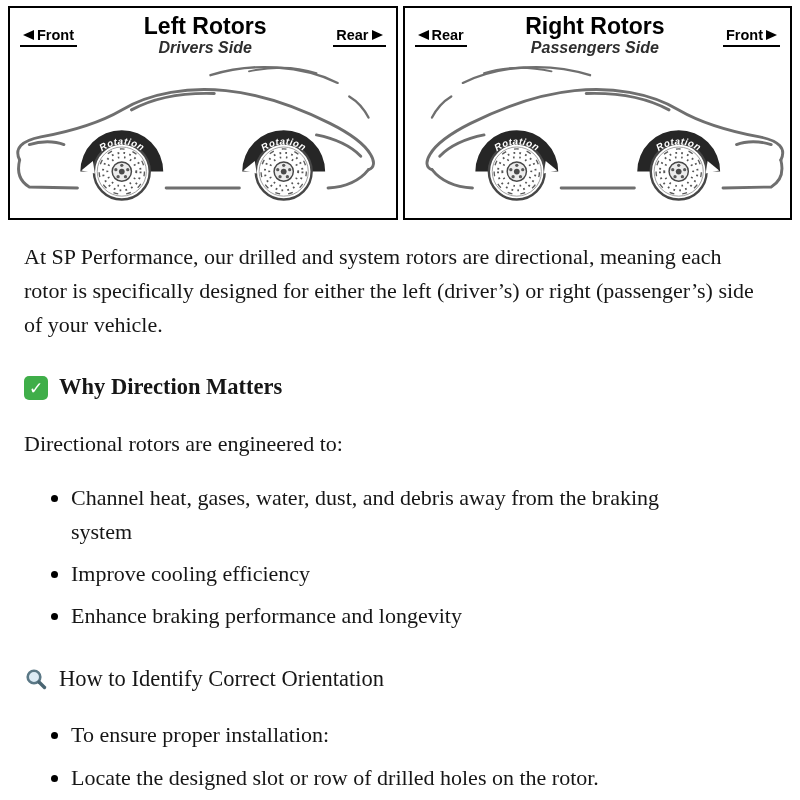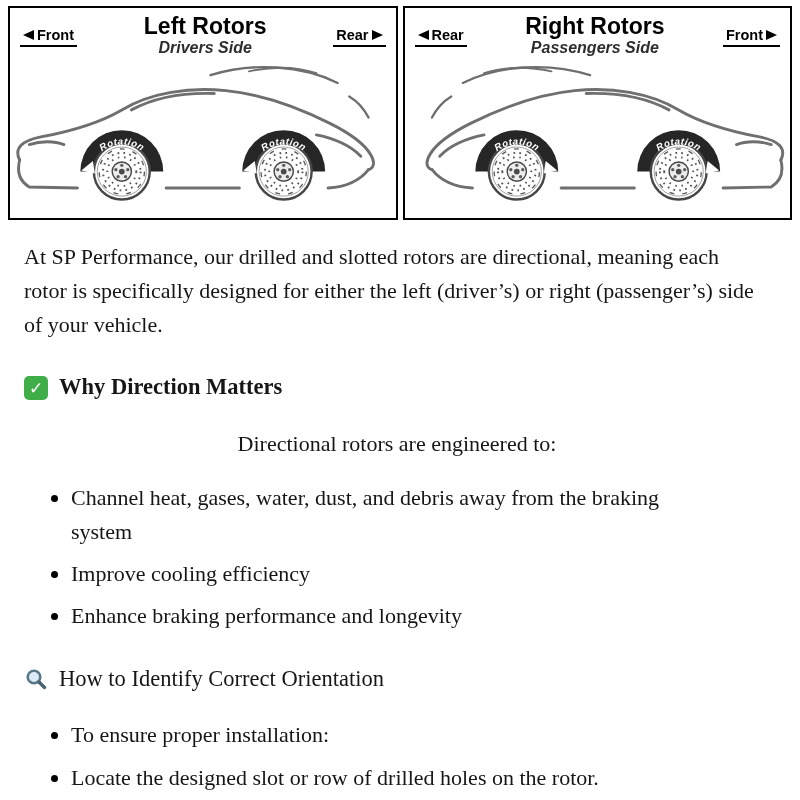--- a/index.html
+++ b/index.html
@@ -25,21 +25,21 @@
 
   
   .content { padding:20px 30px 8px 24px; font-size:22px; line-height:1.55; }
   .intro { margin:0 0 26px 0; max-width:742px; }
   .sec-head { display:flex; align-items:center; gap:11px; margin:28px 0 22px 0; font-size:22.5px; }
   .sec-head.bold { font-weight:700; }
   .check { width:24px; height:24px; background:#3fae49; border-radius:5px; color:#fff;
            display:inline-flex; align-items:center; justify-content:center;
            font:700 17px "DejaVu Sans", sans-serif; flex:0 0 auto; }
   .mag { flex:0 0 auto; }
-  .lead { margin:0 0 20px 0;text-align:center; }
+  .lead { margin:0 0 20px 0; }
   ul { margin:0 0 28px 0; padding-left:47px; list-style:disc;font-family:Liberation Serif, serif; }
   li { margin:0 0 8px 0; max-width:652px; }
   li::marker { color:#000; }
 </style>
 </head>
 <body>
 
 <svg width="0" height="0" style="position:absolute" aria-hidden="true">
   <defs>
     <g id="rotor">
@@ -128,21 +128,21 @@
       <polygon points="314,111 326,121 312,124" fill="#fff"></polygon>
       <text class="rot"><textPath href="#rp-rf" startOffset="50%">Rotation</textPath></text>
       <text class="rot"><textPath href="#rp-rr" startOffset="50%">Rotation</textPath></text>
     </svg>
   </section>
 
 </div>
 
 <div class="content">
 
-  <p class="intro">At SP Performance, our drilled and slotted rotors are directional, meaning each rotor is specifically designed for either the left (driver’s) or right (passenger’s) side of your vehicle.</p>
+  <p class="intro">At SP Performance, our drilled and system rotors are directional, meaning each rotor is specifically designed for either the left (driver’s) or right (passenger’s) side of your vehicle.</p>
 
   <div class="sec-head bold">
     <span class="check">✓</span>
     <span>Why Direction Matters</span>
   </div>
 
   <p class="lead">Directional rotors are engineered to:</p>
 
   <ul>
     <li>Channel heat, gases, water, dust, and debris away from the braking system</li>

